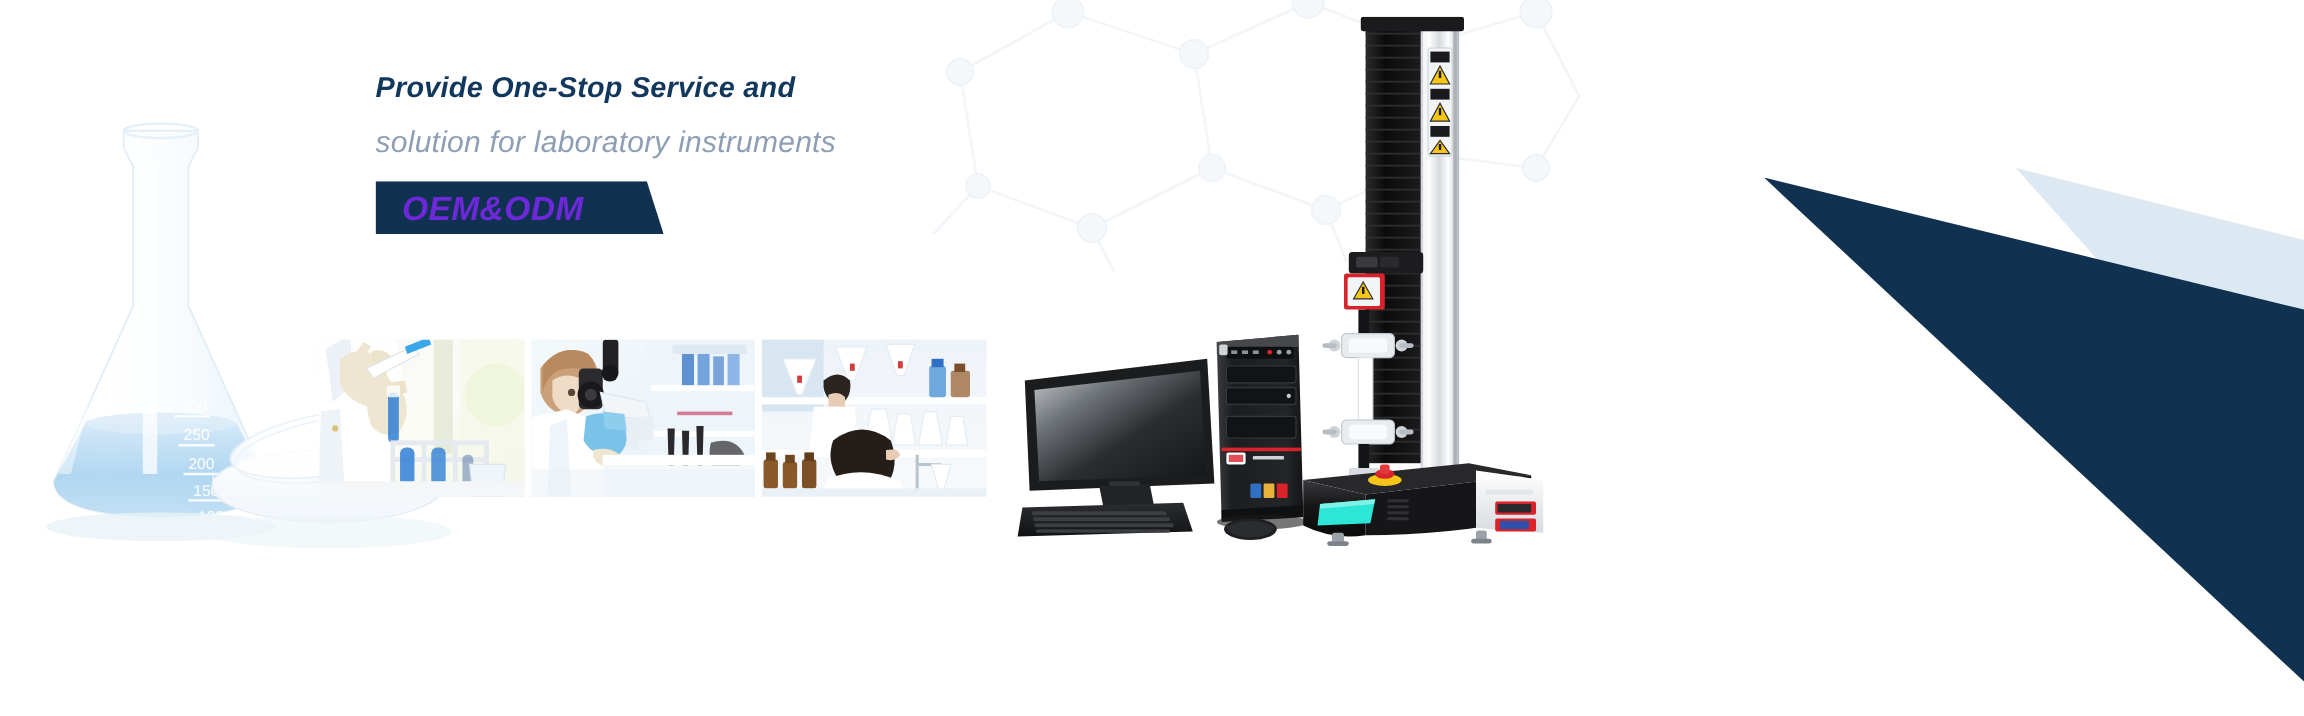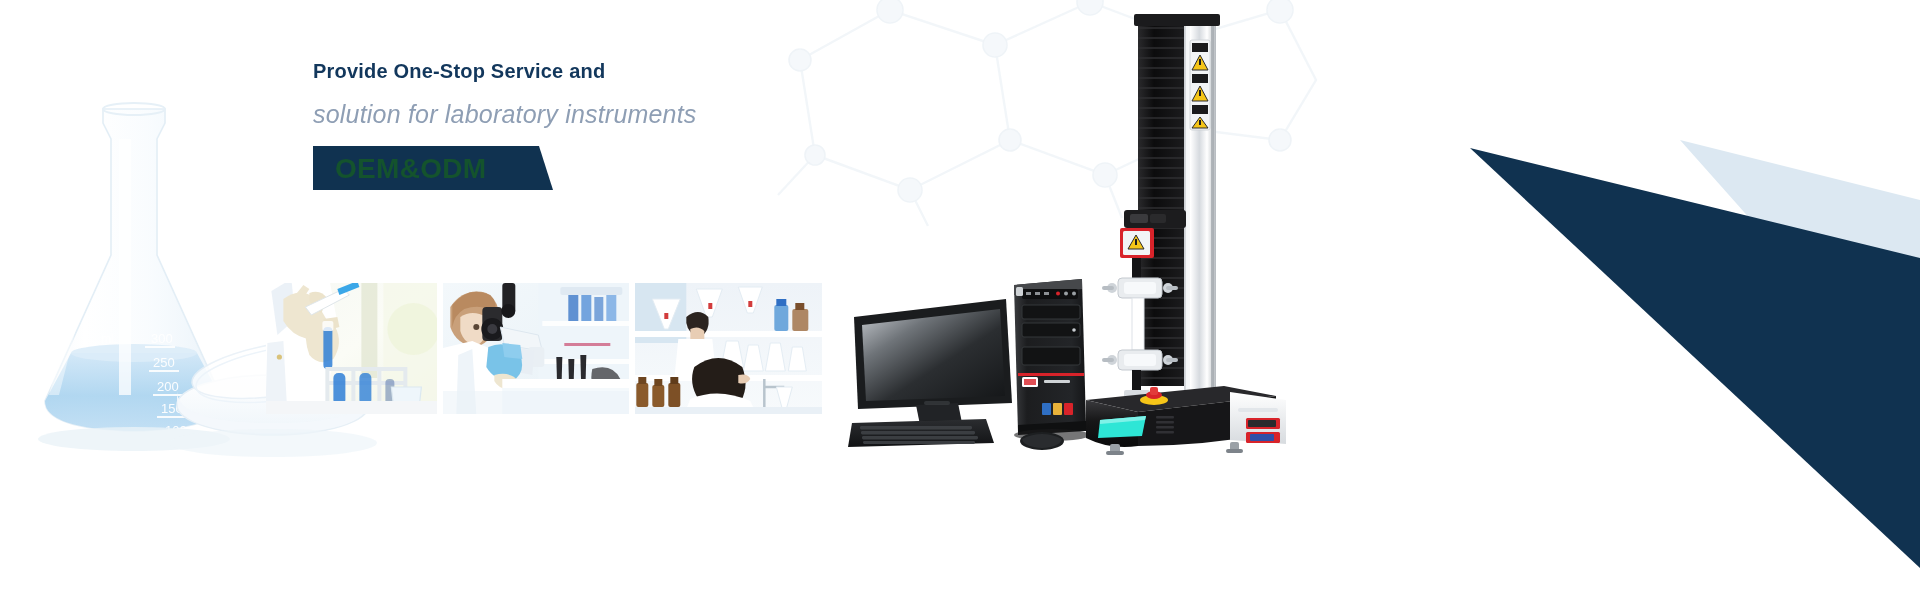--- a/index.html
+++ b/index.html
@@ -33,21 +33,22 @@
     pointer-events: none;
   }
 
   
   .copy {
     position: absolute;
     left: 313px; top: 58px;
     width: 620px;
   }
   .headline-1 {
-    font-size: 20px;
+    font-size: 24px;
+    font-style: italic;
     font-weight: bold;
     color: #12375c;
     letter-spacing: 0.2px;
     line-height: 1.35;
     white-space: nowrap;
   }
   .headline-2 {
     margin-top: 13px;
     font-size: 25px;
     font-style: italic;
@@ -65,22 +66,23 @@
   }
   .tag-shape {
     position: absolute;
     left: 0; top: 0;
     width: 240px; height: 44px;
   }
   .tag-text {
     position: absolute;
     left: 22px; top: 7px;
     font-size: 28px;
+    font-style: italic;
     font-weight: bold;
-    color: #14532d;
+    color: #6d28d9;
     letter-spacing: 0.3px;
     white-space: nowrap;
   }
 
   
   .photo-strip {
     position: absolute;
     left: 266px; top: 283px;
     width: 556px; height: 131px;
     display: flex;

